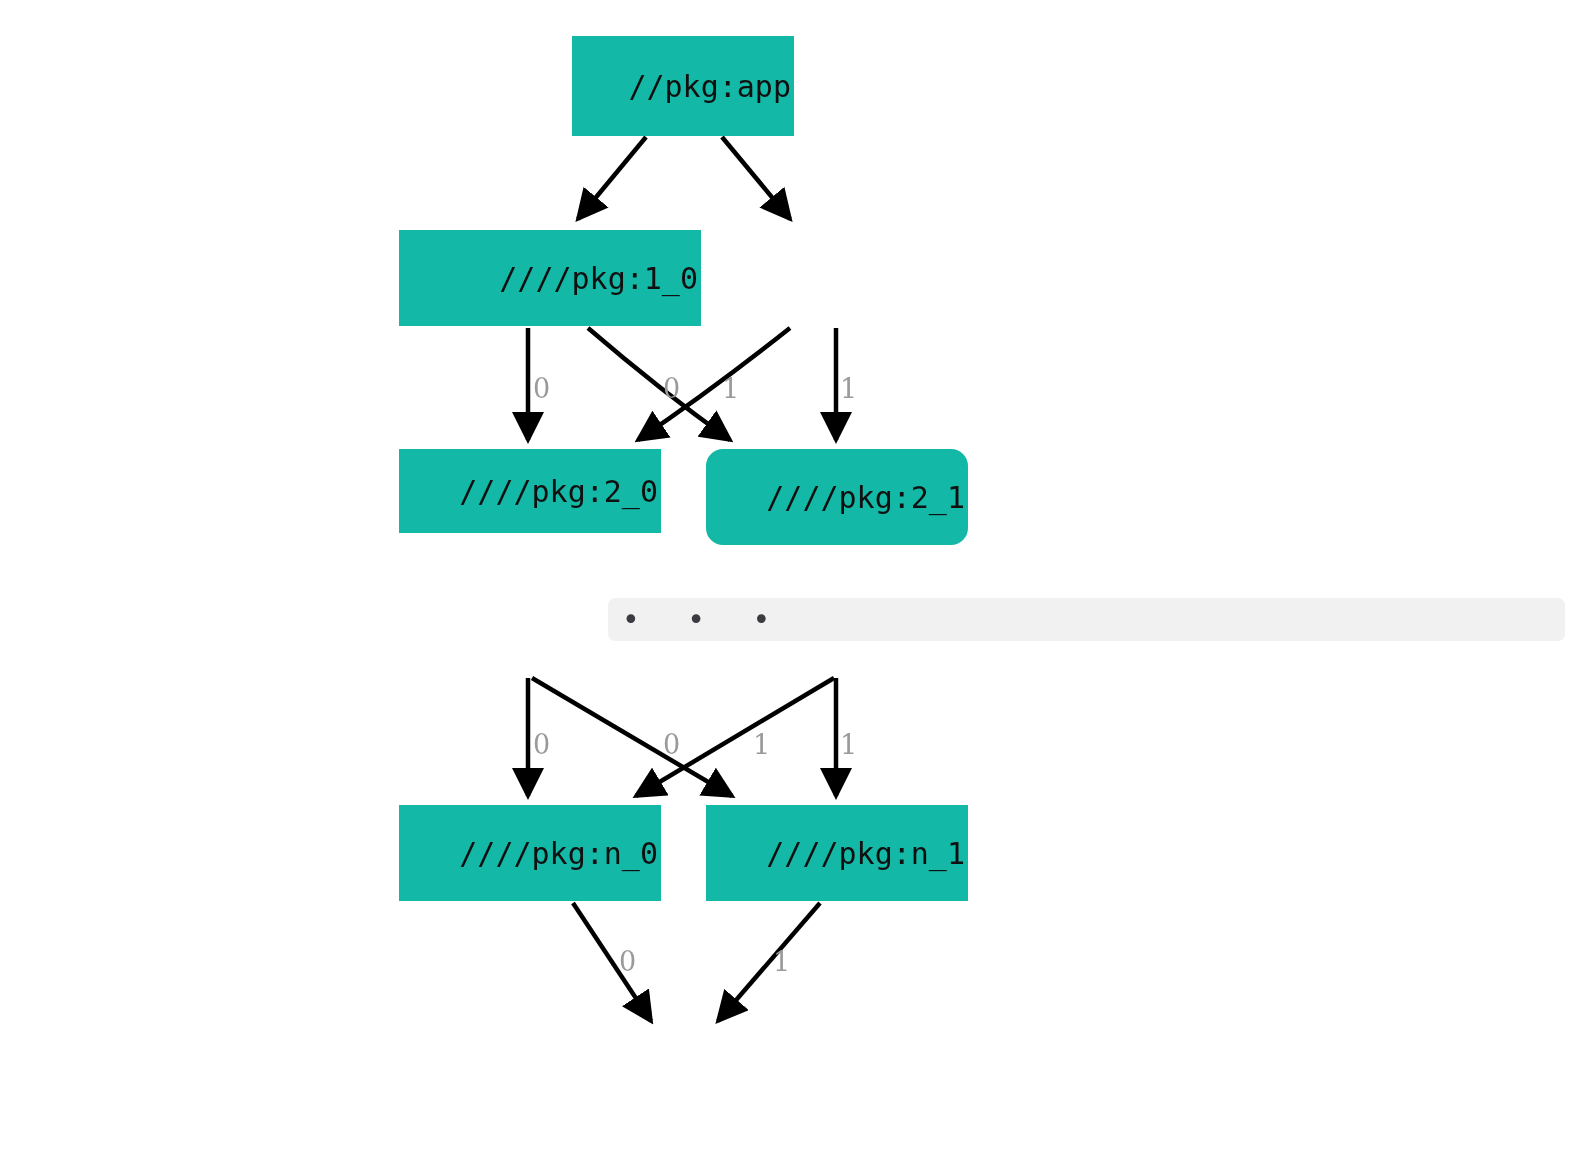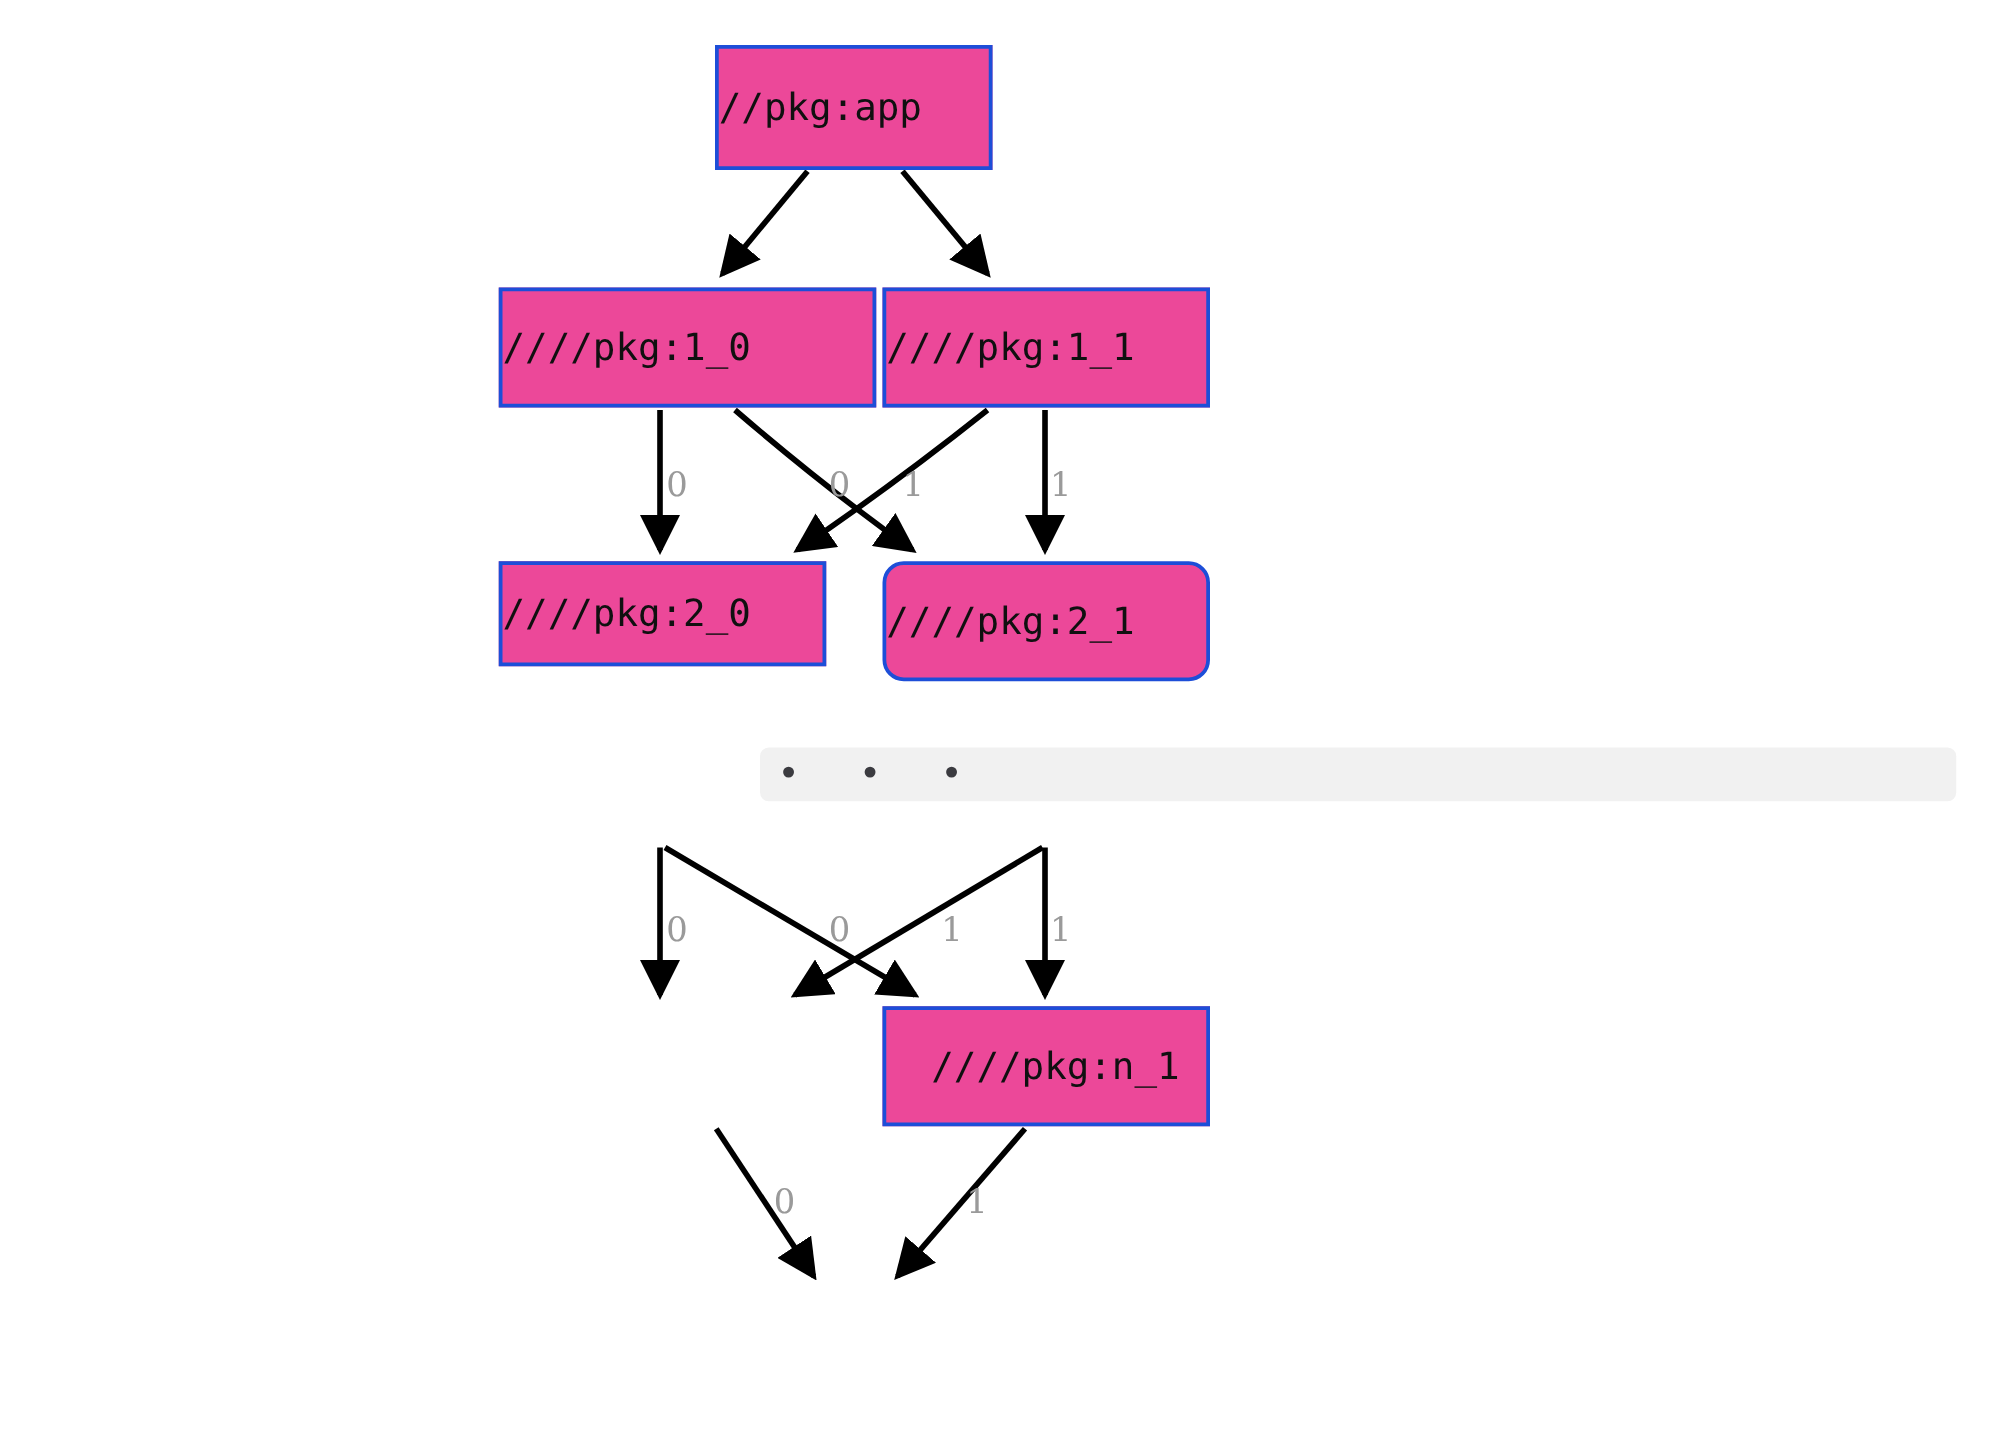--- a/index.html
+++ b/index.html
@@ -21,25 +21,25 @@
   #graph-svg {
     position: absolute;
     top: 0;
     left: 0;
     width: 1592px;
     height: 1162px;
   }
   .node-box {
     position: absolute;
     box-sizing: border-box;
-    background: #ec4899;
-    border: 3px solid #1d4ed8;
+    background: #14b8a6;
+    border: 3px solid #14b8a6;
     display: flex;
     align-items: center;
-    justify-content: flex-start;
+    justify-content: flex-end;
   }
   .node-label {
     font-family: "DejaVu Sans Mono", monospace;
     font-size: 30px;
     color: #101010;
     letter-spacing: 0px;
     white-space: nowrap;
   }
   .edge-label {
     position: absolute;
@@ -105,32 +105,32 @@
   </svg>
 
   <div class="node-box" style="left:572px; top:36px; width:222px; height:100px;">
     <span class="node-label">//pkg:app</span>
   </div>
 
   <div class="node-box" style="left:399px; top:230px; width:302px; height:96px;">
     <span class="node-label">////pkg:1_0</span>
   </div>
 
-  <div class="node-box" style="left:706px; top:230px; width:262px; height:96px;">
-    <span class="node-label">////pkg:1_1</span>
-  </div>
 
   <div class="node-box" style="left:399px; top:449px; width:262px; height:84px;">
     <span class="node-label">////pkg:2_0</span>
   </div>
 
   <div class="node-box" style="left:706px; top:449px; width:262px; height:96px;border-radius:17px;">
     <span class="node-label">////pkg:2_1</span>
   </div>
 
+  <div class="node-box" style="left:399px; top:805px; width:262px; height:96px;">
+    <span class="node-label">////pkg:n_0</span>
+  </div>
 
   <div class="node-box" style="left:706px; top:805px; width:262px; height:96px;padding-left:36px;">
     <span class="node-label">////pkg:n_1</span>
   </div>
 
 
   <span class="edge-label" style="left:533px; top:375px;">0</span>
   <span class="edge-label" style="left:663px; top:375px;">0</span>
   <span class="edge-label" style="left:722px; top:375px;">1</span>
   <span class="edge-label" style="left:840px; top:375px;">1</span>

